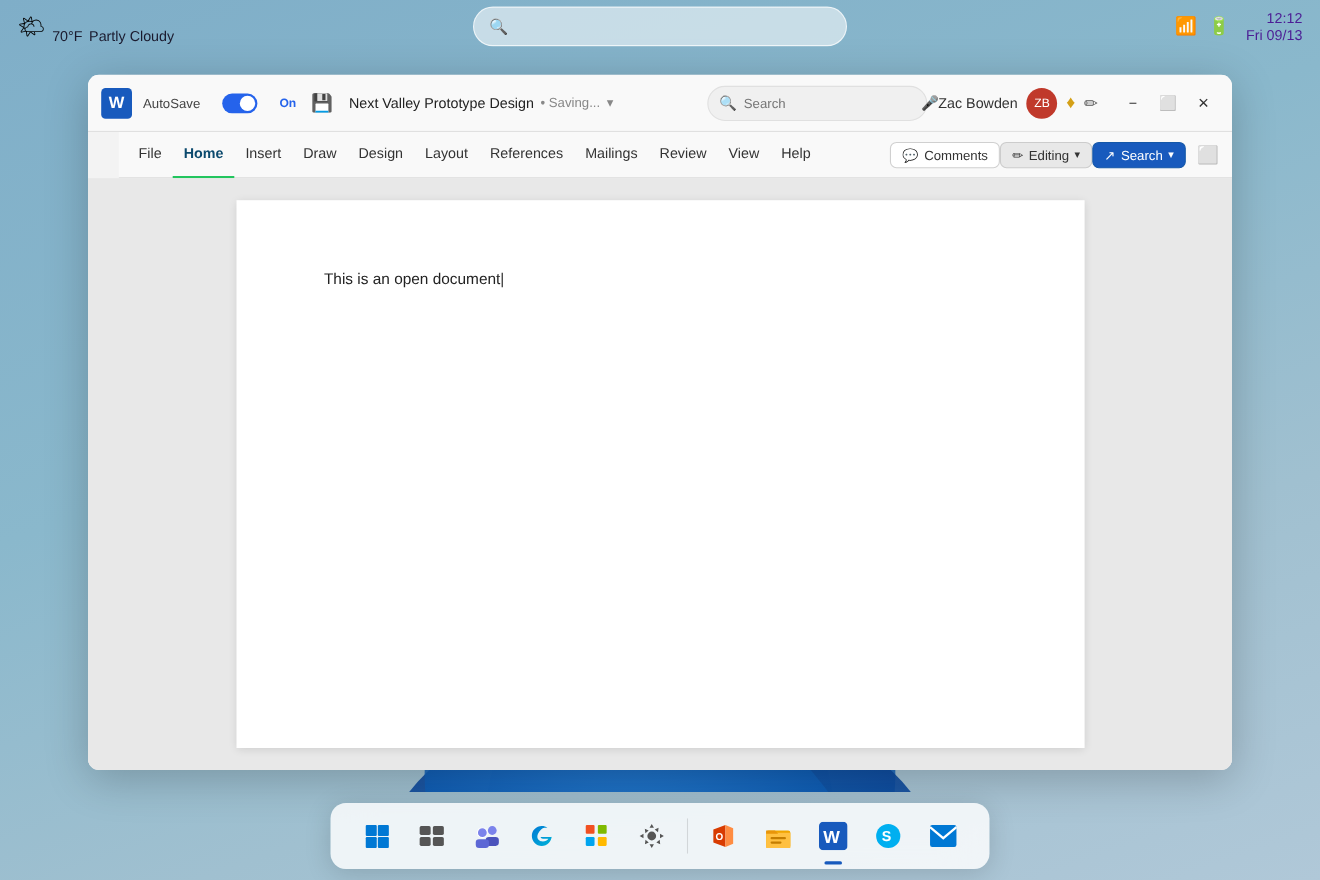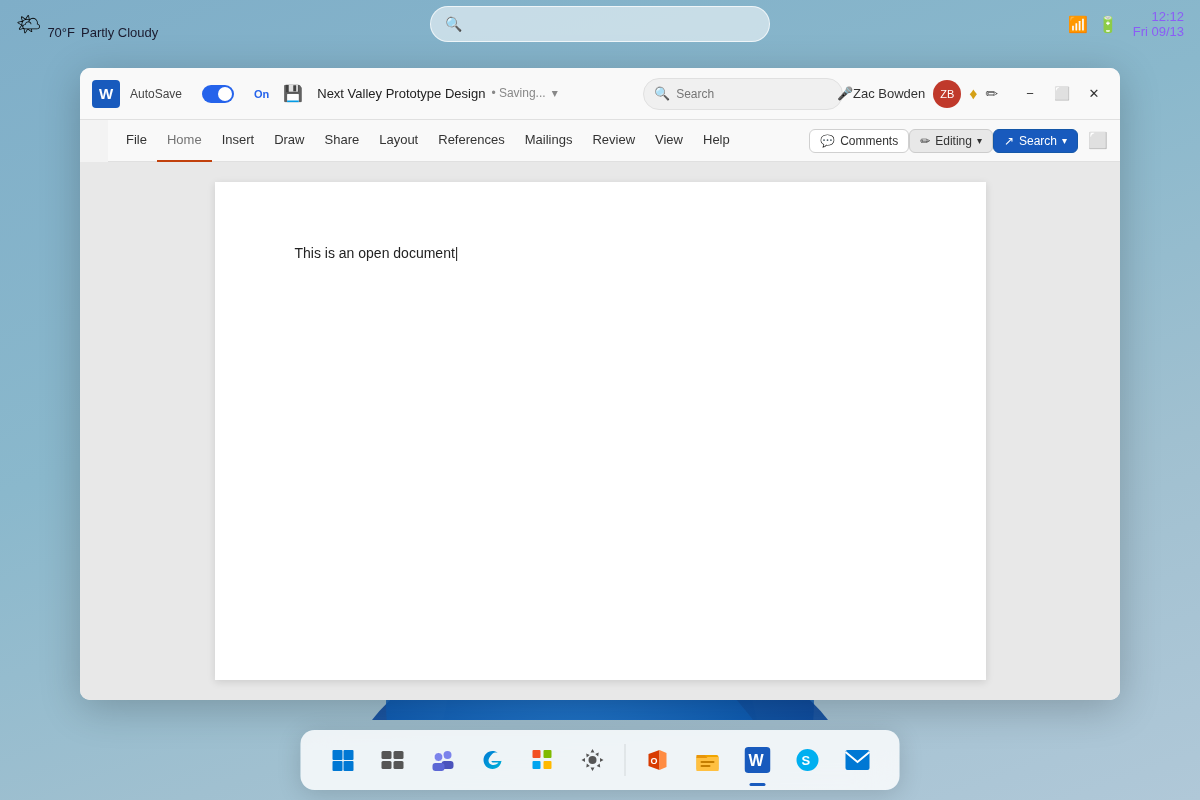--- a/index.html
+++ b/index.html
@@ -70,21 +70,21 @@
       display: flex;
       align-items: center;
       gap: 10px;
     }
     .sys-icon {
       font-size: 16px;
       color: #1a1a2e;
     }
     .datetime {
       font-size: 13px;
-      color: #8b5cf6;
+      color: #4c1d95;
       font-weight: 500;
       text-align: right;
     }
 
     
     .wallpaper-bottom {
       position: absolute;
       bottom: 80px;
       left: 0; right: 0;
       height: 200px;
@@ -265,21 +265,21 @@
     .ribbon-tab {
       padding: 0 10px;
       height: 42px;
       display: flex;
       align-items: center;
       font-size: 13px;
       color: #333;
       cursor: pointer;
       border-bottom: 2px solid transparent;
     }
-    .ribbon-tab.active { color: #737373; border-bottom: 2px solid #c2410c; }
+    .ribbon-tab.active { color: #0c4a6e; border-bottom: 2px solid #22c55e; font-weight: bold; }
     .ribbon-action-btn {
       display: flex;
       align-items: center;
       gap: 5px;
       padding: 4px 10px;
       border-radius: 6px;
       font-size: 12px;
       color: #333;
       cursor: pointer;
       border: 1px solid #d0d0d0;
@@ -466,21 +466,21 @@
         <button class="win-btn">⬜</button>
         <button class="win-btn close">✕</button>
       </div>
     </div>
 
     <div class="ribbon-bar">
       <div class="ribbon-tab">File</div>
       <div class="ribbon-tab active">Home</div>
       <div class="ribbon-tab">Insert</div>
       <div class="ribbon-tab">Draw</div>
-      <div class="ribbon-tab">Share</div>
+      <div class="ribbon-tab">Design</div>
       <div class="ribbon-tab">Layout</div>
       <div class="ribbon-tab">References</div>
       <div class="ribbon-tab">Mailings</div>
       <div class="ribbon-tab">Review</div>
       <div class="ribbon-tab">View</div>
       <div class="ribbon-tab">Help</div>
 
       <div style="flex:1;"></div>
 
       <div class="ribbon-action-btn">

